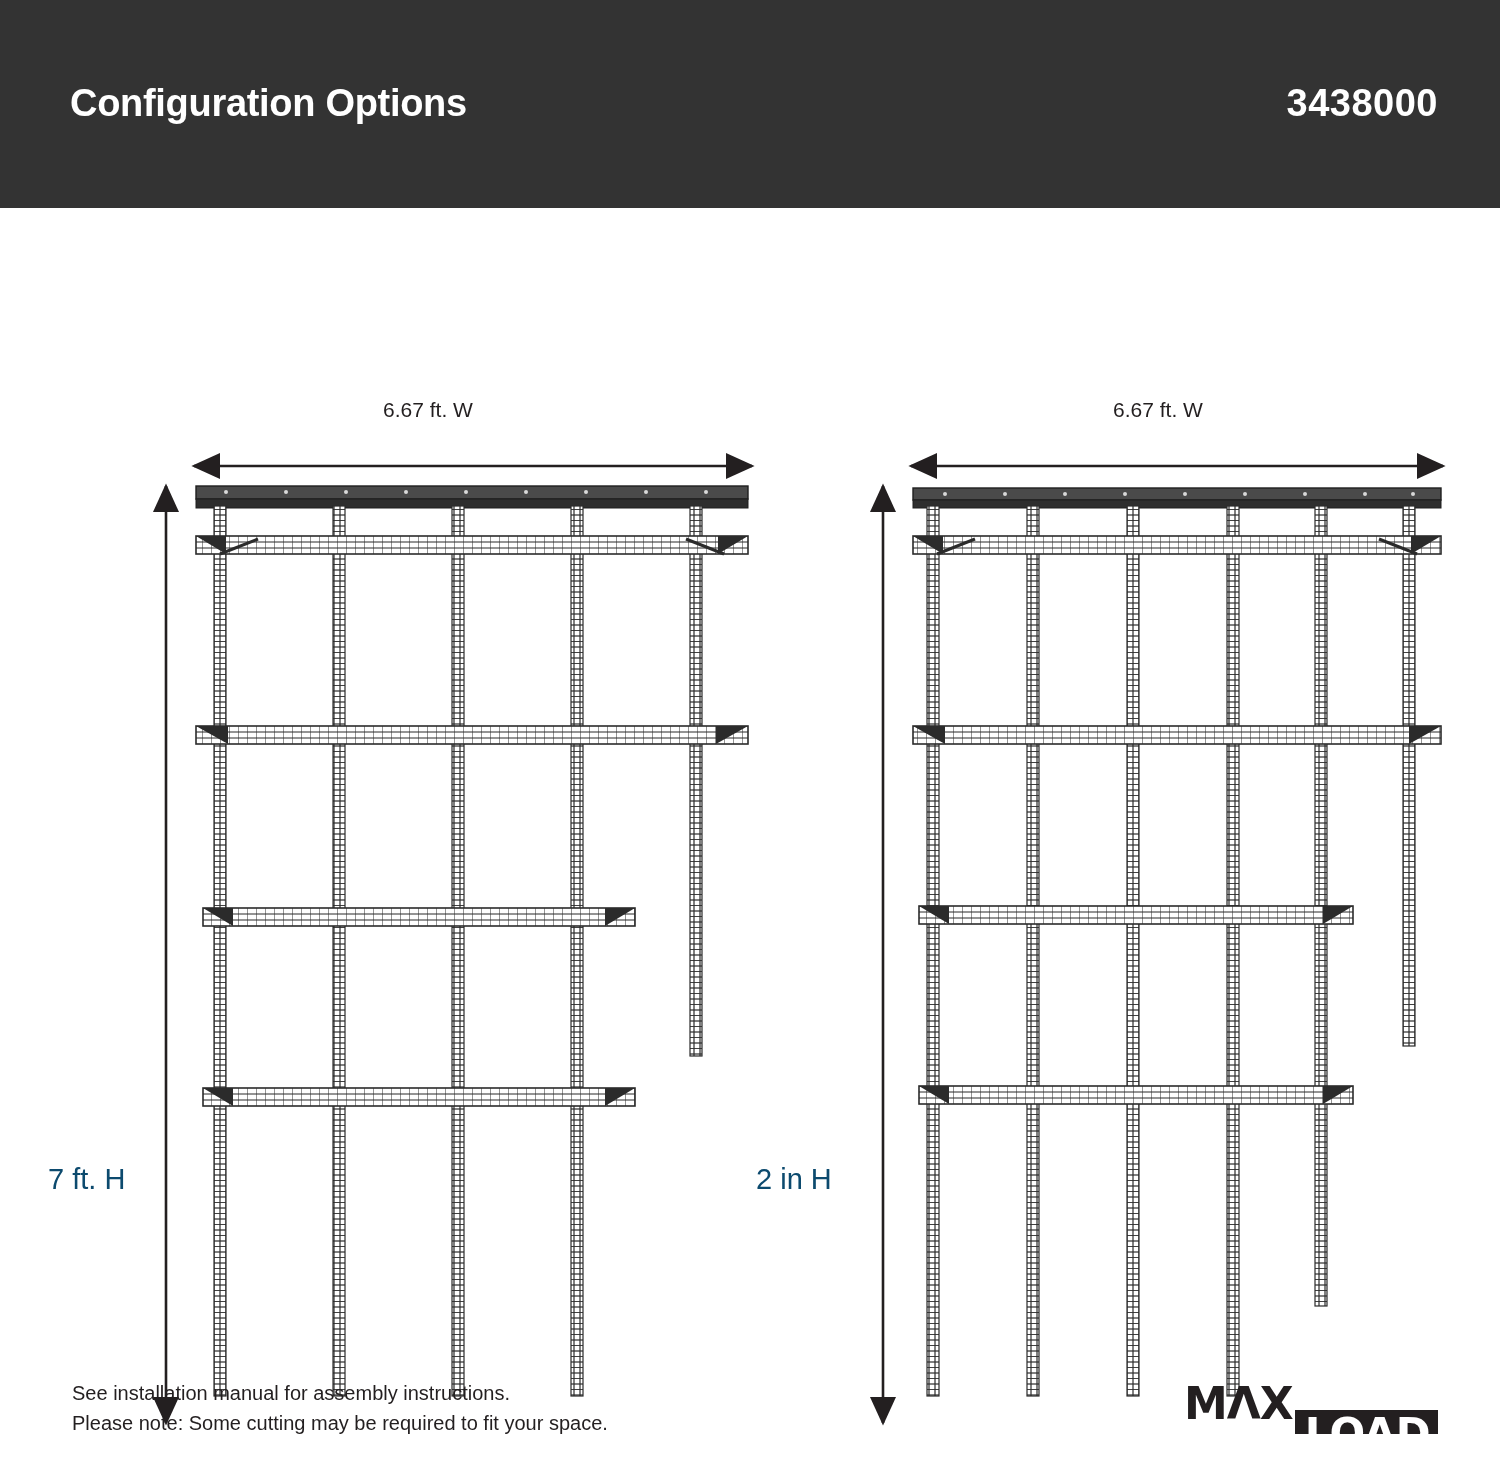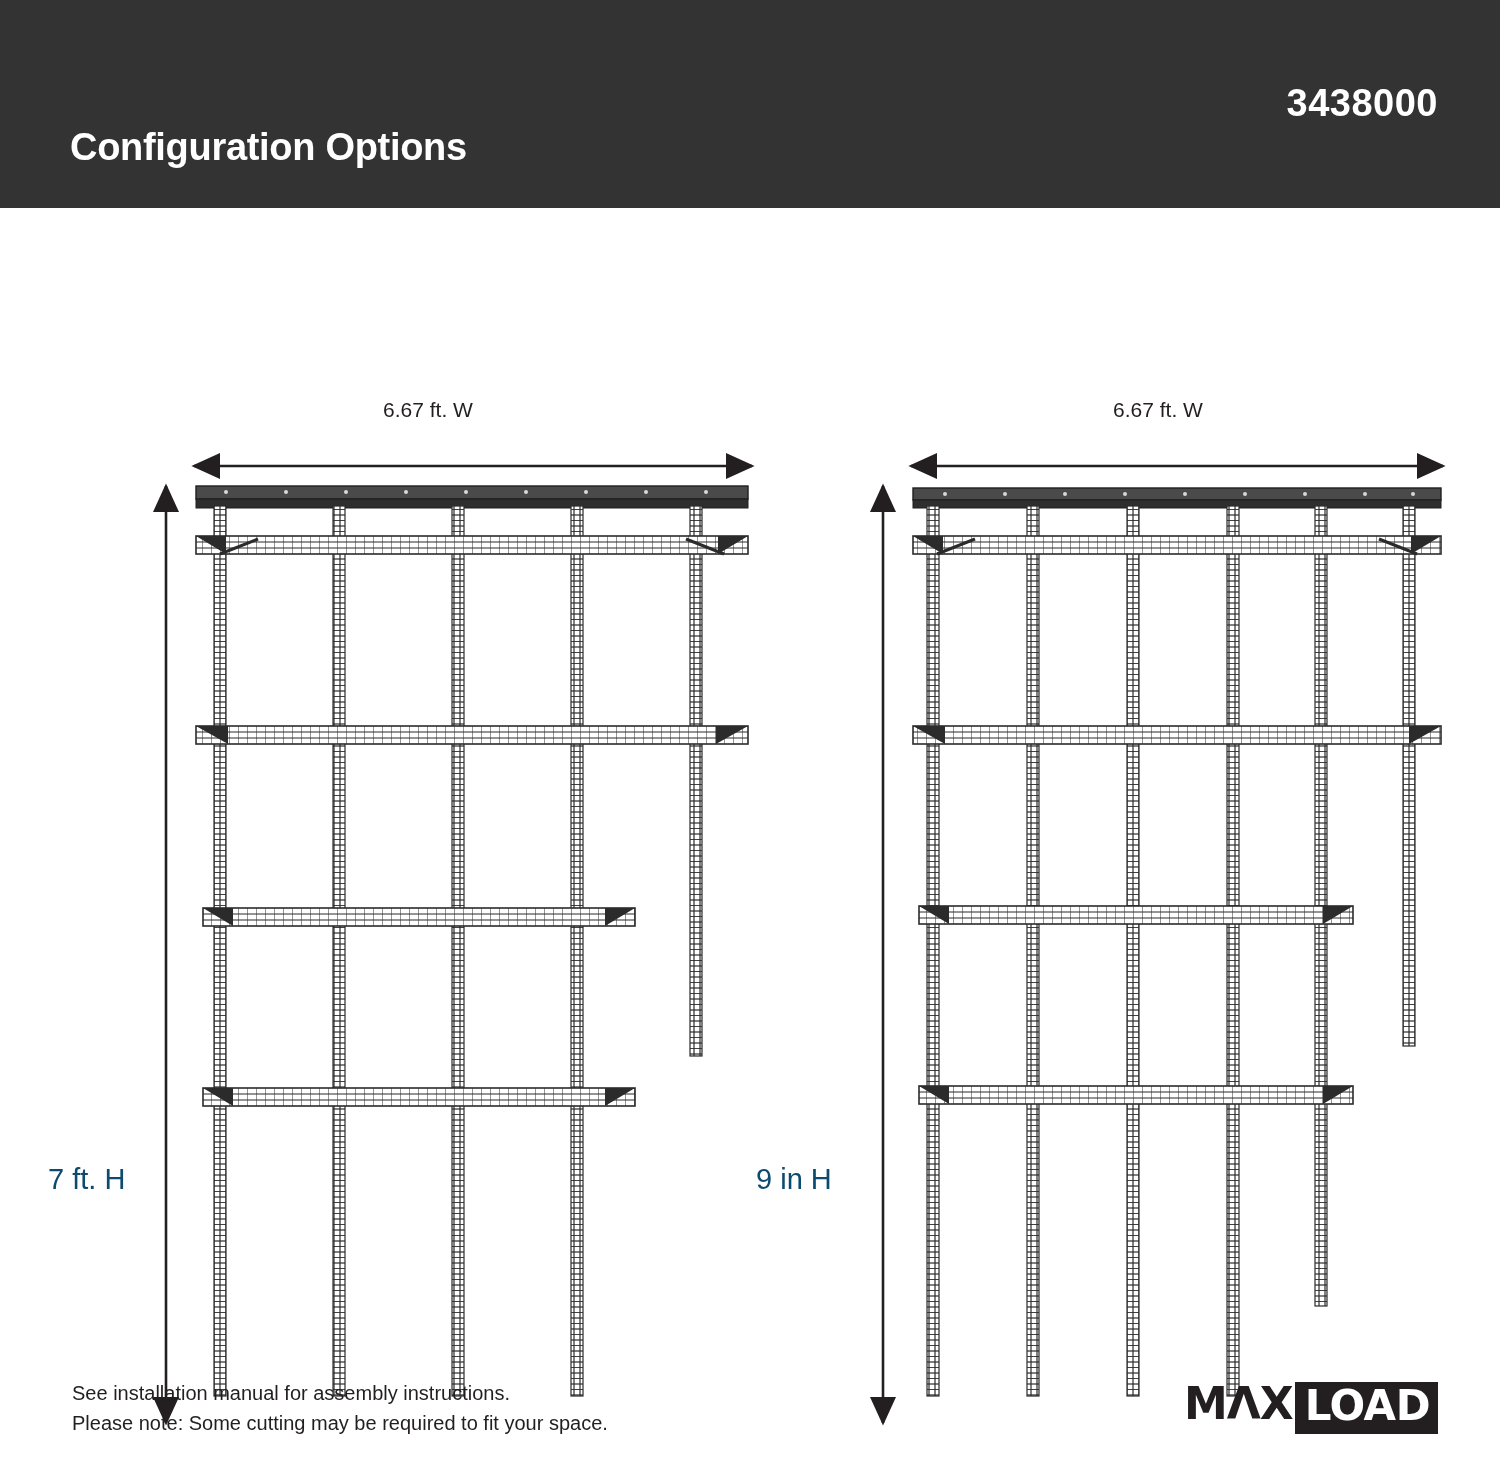--- a/index.html
+++ b/index.html
@@ -26,21 +26,20 @@
     background: #333333;
   }
   .header-title {
     position: absolute;
     left: 70px;
     top: 82px;
     font-size: 38px;
     font-weight: bold;
     color: #ffffff;
     letter-spacing: -0.3px;
-    margin-top: 44px;
   }
   .header-sku {
     position: absolute;
     right: 62px;
     top: 82px;
     font-size: 38px;
     font-weight: bold;
     color: #ffffff;
     letter-spacing: 0.5px;
   }
@@ -101,20 +100,21 @@
   .logo-load {
     background: #231f20;
     color: #ffffff;
     font-size: 42px;
     font-weight: bold;
     letter-spacing: -0.5px;
     font-family: "DejaVu Sans", sans-serif;
     padding: 3px 8px 5px 10px;
     line-height: 1;
     margin-left: 2px;
+    margin-top: 28px;
   }
 </style>
 </head>
 <body>
 
 <div class="header">
   <div class="header-title">Configuration Options</div>
   <div class="header-sku">3438000</div>
 </div>
 
@@ -200,21 +200,21 @@
     <g>
       <rect x="55" y="650" width="432" height="18" fill="url(#meshL)" stroke="#2b2b2b" stroke-width="1.6"></rect>
       <line x1="55" y1="656" x2="487" y2="656" stroke="#2b2b2b" stroke-width="1.1"></line>
       <line x1="55" y1="662" x2="487" y2="662" stroke="#2b2b2b" stroke-width="1.1"></line>
       <path d="M55 650 L85 668 L85 650 z" fill="#2b2b2b"></path>
       <path d="M487 650 L457 668 L457 650 z" fill="#2b2b2b"></path>
     </g>
   </svg>
 
   <div class="width-label" style="left:1105px; top:190px;">6.67 ft. W</div>
-  <div class="height-label" style="left:748px; top:955px;">9 in H</div>
+  <div class="height-label" style="left:748px; top:955px;">2 in H</div>
 
   <svg class="diagram" style="left:855px; top:230px;" width="600" height="1020" viewBox="0 0 600 1020">
     <defs>
       <marker id="arrL2" markerWidth="12" markerHeight="12" refX="10" refY="5" orient="auto">
         <path d="M0,0 L11,5 L0,10 z" fill="#231f20"></path>
       </marker>
       <marker id="arrS2" markerWidth="12" markerHeight="12" refX="1" refY="5" orient="auto">
         <path d="M11,0 L0,5 L11,10 z" fill="#231f20"></path>
       </marker>
       <pattern id="meshR" width="9" height="22" patternUnits="userSpaceOnUse">

